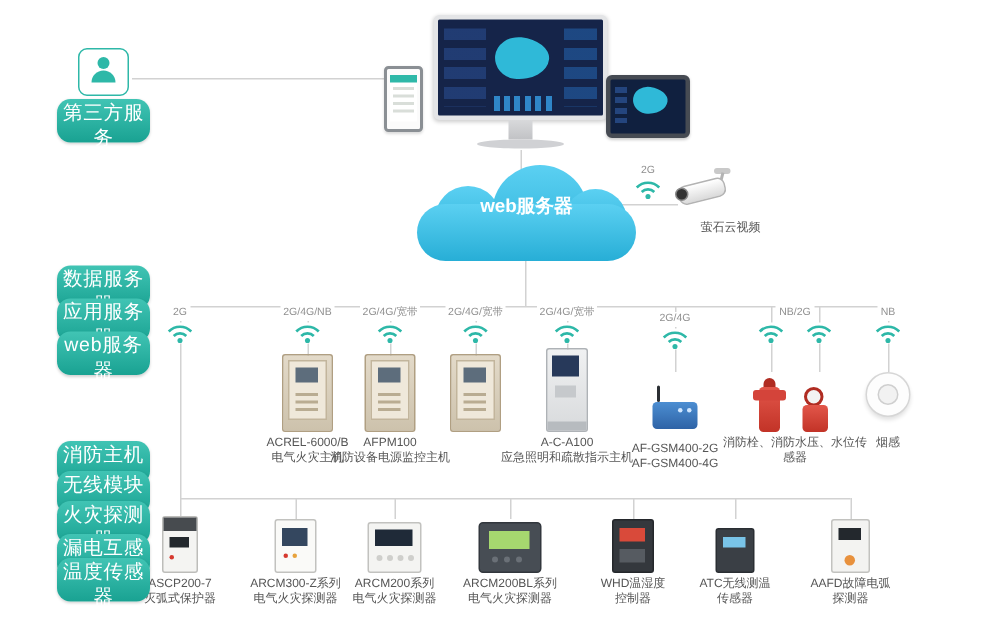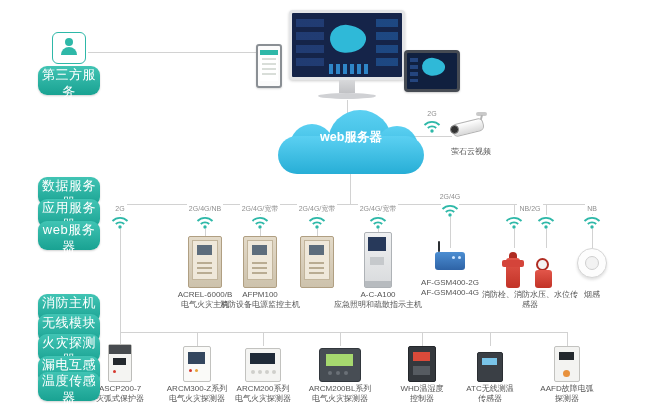--- a/index.html
+++ b/index.html
@@ -173,21 +173,21 @@
         <path d="M1.5 6 A10.5 10.5 0 0 1 16.5 6" fill="none" stroke="#2eb8a8" stroke-width="1.8"></path>
         <path d="M4.8 9 A6 6 0 0 1 13.2 9" fill="none" stroke="#2eb8a8" stroke-width="1.8"></path>
         <circle cx="9" cy="12" r="1.7" fill="#2eb8a8"></circle>
       </svg></span>
   <div class="cam" style="left:450px;top:112px">
     <i class="mount"></i>
       <i class="stem"></i>
       <i class="body"></i>
       <i class="lens"></i>
   </div>
-  <div class="cam-label" style="left:440px;top:146px;width:62px">萤石云视频</div>
+  <div class="cam-label" style="left:456px;top:146px;width:62px">萤石云视频</div>
 
   <div class="col" style="left:72px;top:204px;width:96px">
     <div class="netlabel">2G</div>
     <span class="wifi"><svg width="18" height="14" viewBox="0 0 18 14">
           <path d="M1.5 6 A10.5 10.5 0 0 1 16.5 6" fill="none" stroke="#2eb8a8" stroke-width="1.8"></path>
           <path d="M4.8 9 A6 6 0 0 1 13.2 9" fill="none" stroke="#2eb8a8" stroke-width="1.8"></path>
           <circle cx="9" cy="12" r="1.7" fill="#2eb8a8"></circle>
         </svg></span>
   </div>
 
@@ -286,21 +286,21 @@
           <i class="scr"></i>
           <i class="key"></i>
           <i class="base"></i>
         </div>
       </div>
       <div class="caption">
         <span>A-C-A100</span>
         <span>应急照明和疏散指示主机</span>
       </div>
     </div>
-    <div class="col" style="left: 402px; top: 192px; width: 96px;">
+    <div class="col" style="left: 402px; top: 208px; width: 96px;">
       <div class="netlabel">2G/4G</div>
       <span class="wifi"><svg width="18" height="14" viewBox="0 0 18 14">
           <path d="M1.5 6 A10.5 10.5 0 0 1 16.5 6" fill="none" stroke="#2eb8a8" stroke-width="1.8"></path>
           <path d="M4.8 9 A6 6 0 0 1 13.2 9" fill="none" stroke="#2eb8a8" stroke-width="1.8"></path>
           <circle cx="9" cy="12" r="1.7" fill="#2eb8a8"></circle>
         </svg></span>
       <div class="devarea">
         <div class="dev d-gateway">
           <i class="ant"></i>
           <i class="led"></i>

